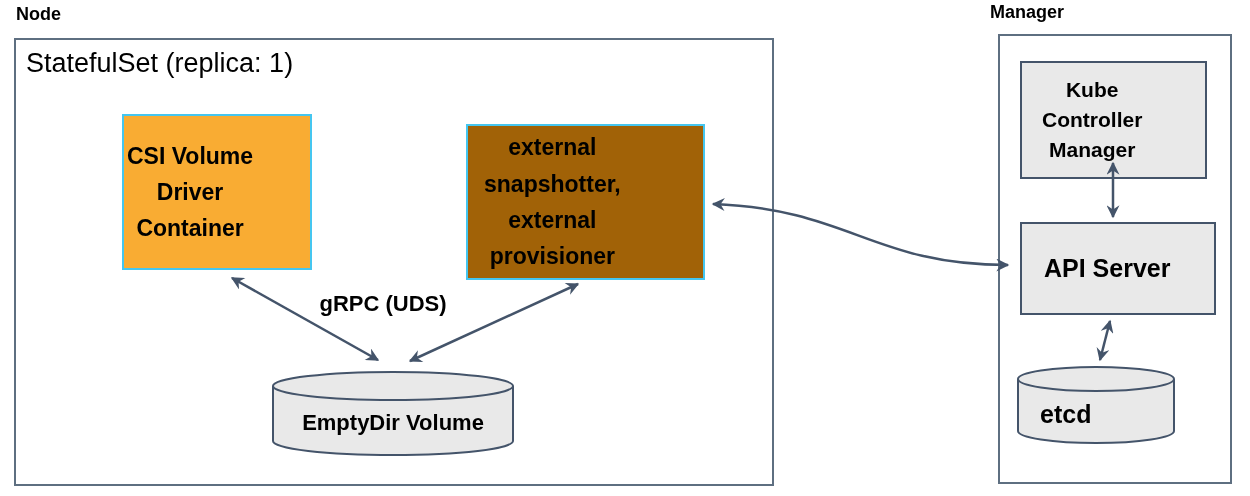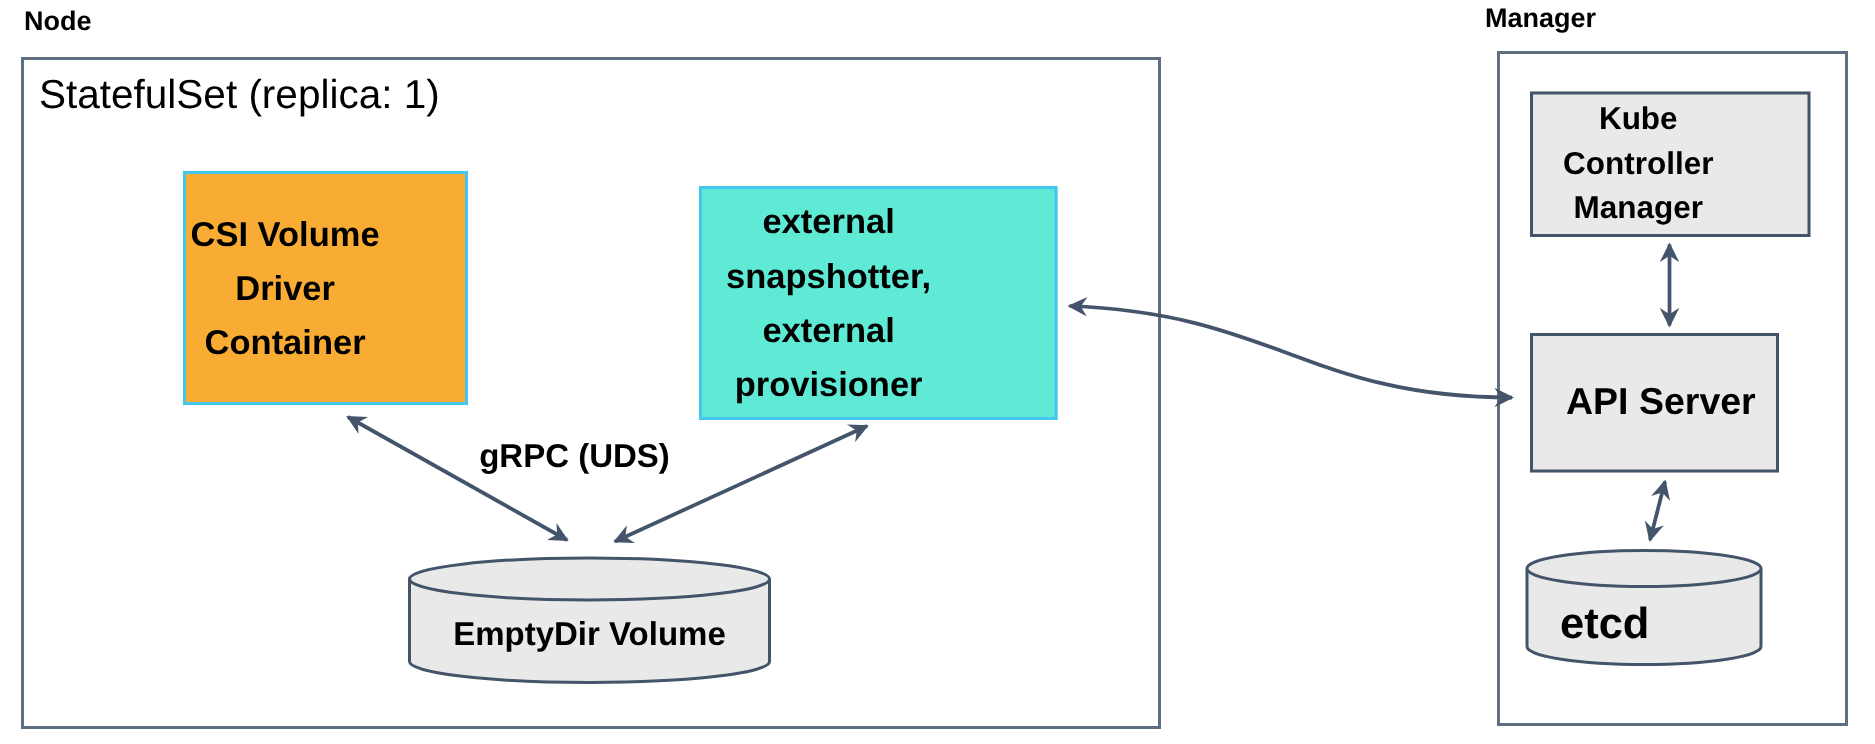--- a/index.html
+++ b/index.html
@@ -42,21 +42,21 @@
     z-index: 1;
   }
   .component-box .txt {
     white-space: pre-line;
     font-size: 23px;
     font-weight: 600;
     line-height: 1.58;
     color: #000;
   }
   .csi-box   { background: #F9AC33; padding-left: 3px; }
-  .sidecar-box { background: #5eead4; padding-left: 16px; }
+  .sidecar-box { background: #a16207; padding-left: 16px; }
 
   .gray-box {
     box-sizing: border-box;
     border: 2px solid #44546A;
     background: #E9E9E9;
     display: flex;
     align-items: center;
     z-index: 1;
   }
   .gray-box .txt {
@@ -75,21 +75,21 @@
     white-space: nowrap;
     z-index: 3;
   }
   .cyl-label {
     font-weight: 600;
     color: #000;
     z-index: 3;
     white-space: nowrap;
   }
   .emptydir-label { font-size: 22px; text-align: center; }
-  .etcd-label { font-size: 29px; }
+  .etcd-label { font-size: 25px; }
 
   svg.overlay {
     position: absolute;
     left: 0; top: 0;
     width: 1250px;
     height: 496px;
     z-index: 2;
     pointer-events: none;
   }
   .arrow {
@@ -128,27 +128,27 @@
   </div>
 
   <div class="abs grpc-label" style="left:303px; top:291px; width:160px;">gRPC (UDS)</div>
 
   <div class="abs cyl-label emptydir-label" style="left:293px; top:410px; width:200px;">EmptyDir Volume</div>
 
   <div class="abs outer-title" style="left:990px; top:2px;">Manager</div>
 
   <div class="abs outer-box" style="left:998px; top:34px; width:234px; height:450px;"></div>
 
-  <div class="abs gray-box kcm-box" style="left:1020px; top:61px; width:187px; height:97px; padding-left:20px;">
+  <div class="abs gray-box kcm-box" style="left:1020px; top:61px; width:187px; height:118px; padding-left:20px;">
     <div class="txt">Kube
 Controller
 Manager</div>
   </div>
 
-  <div class="abs gray-box api-box" style="left:1020px; top:222px; width:166px; height:93px; padding-left:22px;">
+  <div class="abs gray-box api-box" style="left:1020px; top:222px; width:196px; height:93px; padding-left:22px;">
     <div class="txt">API Server</div>
   </div>
 
   <div class="abs cyl-label etcd-label" style="left:1040px; top:400px;">etcd</div>
 
   <svg class="overlay" viewBox="0 0 1250 496">
     <defs>
       <marker id="ah" viewBox="0 0 10 10" refX="9" refY="5" markerWidth="15" markerHeight="13" markerUnits="userSpaceOnUse" orient="auto-start-reverse">
         <path d="M0,0 L10,5 L0,10 L3.2,5 Z" fill="#44546A"></path>
       </marker>

